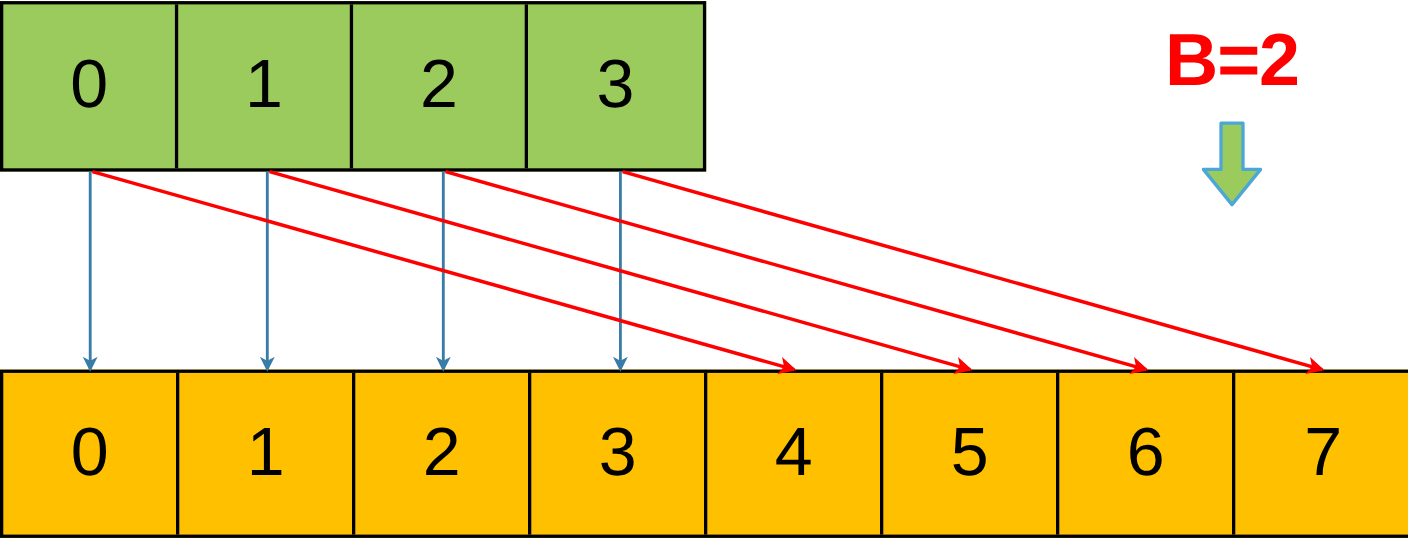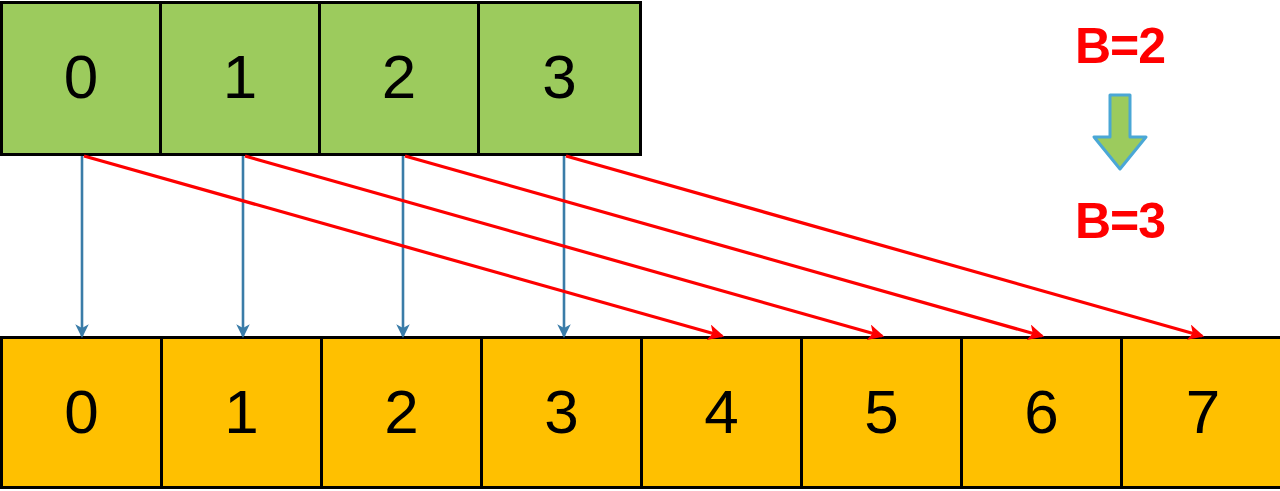--- a/index.html
+++ b/index.html
@@ -77,21 +77,21 @@
   
   .legend {
     position: absolute;
     left: 1040px;
     top: 20px;
     width: 160px;
     text-align: center;
   }
   .legend-label {
     color: #ff0000;
-    font-size: 50px;
+    font-size: 67px;
     font-weight: 700;
     line-height: 1.05;
     letter-spacing: -1px;
     font-family: "Liberation Sans", sans-serif;
     white-space: nowrap;
   }
   .legend-label.first { margin: 0 0 0 0; }
   .legend-gap { height: 18px; }
   .legend-arrow { height: 82px; display: flex; align-items: center; justify-content: center; }
   .legend-gap2 { height: 22px; }
@@ -145,16 +145,15 @@
 
   <div class="legend">
     <div class="legend-label first">B=2</div>
     <div class="legend-gap"></div>
     <div class="legend-arrow">
       <svg width="62" height="80" viewBox="0 0 62 80" aria-hidden="true">
         <path d="M 21 3 L 41 3 L 41 45 L 57 45 L 31 77 L 5 45 L 21 45 Z" fill="#9ccb5d" stroke="#4aa7d6" stroke-width="3" stroke-linejoin="round"></path>
       </svg>
     </div>
     <div class="legend-gap2"></div>
-    <div class="legend-label">B=3</div>
   </div>
 
 </div>
 
 </body></html>

